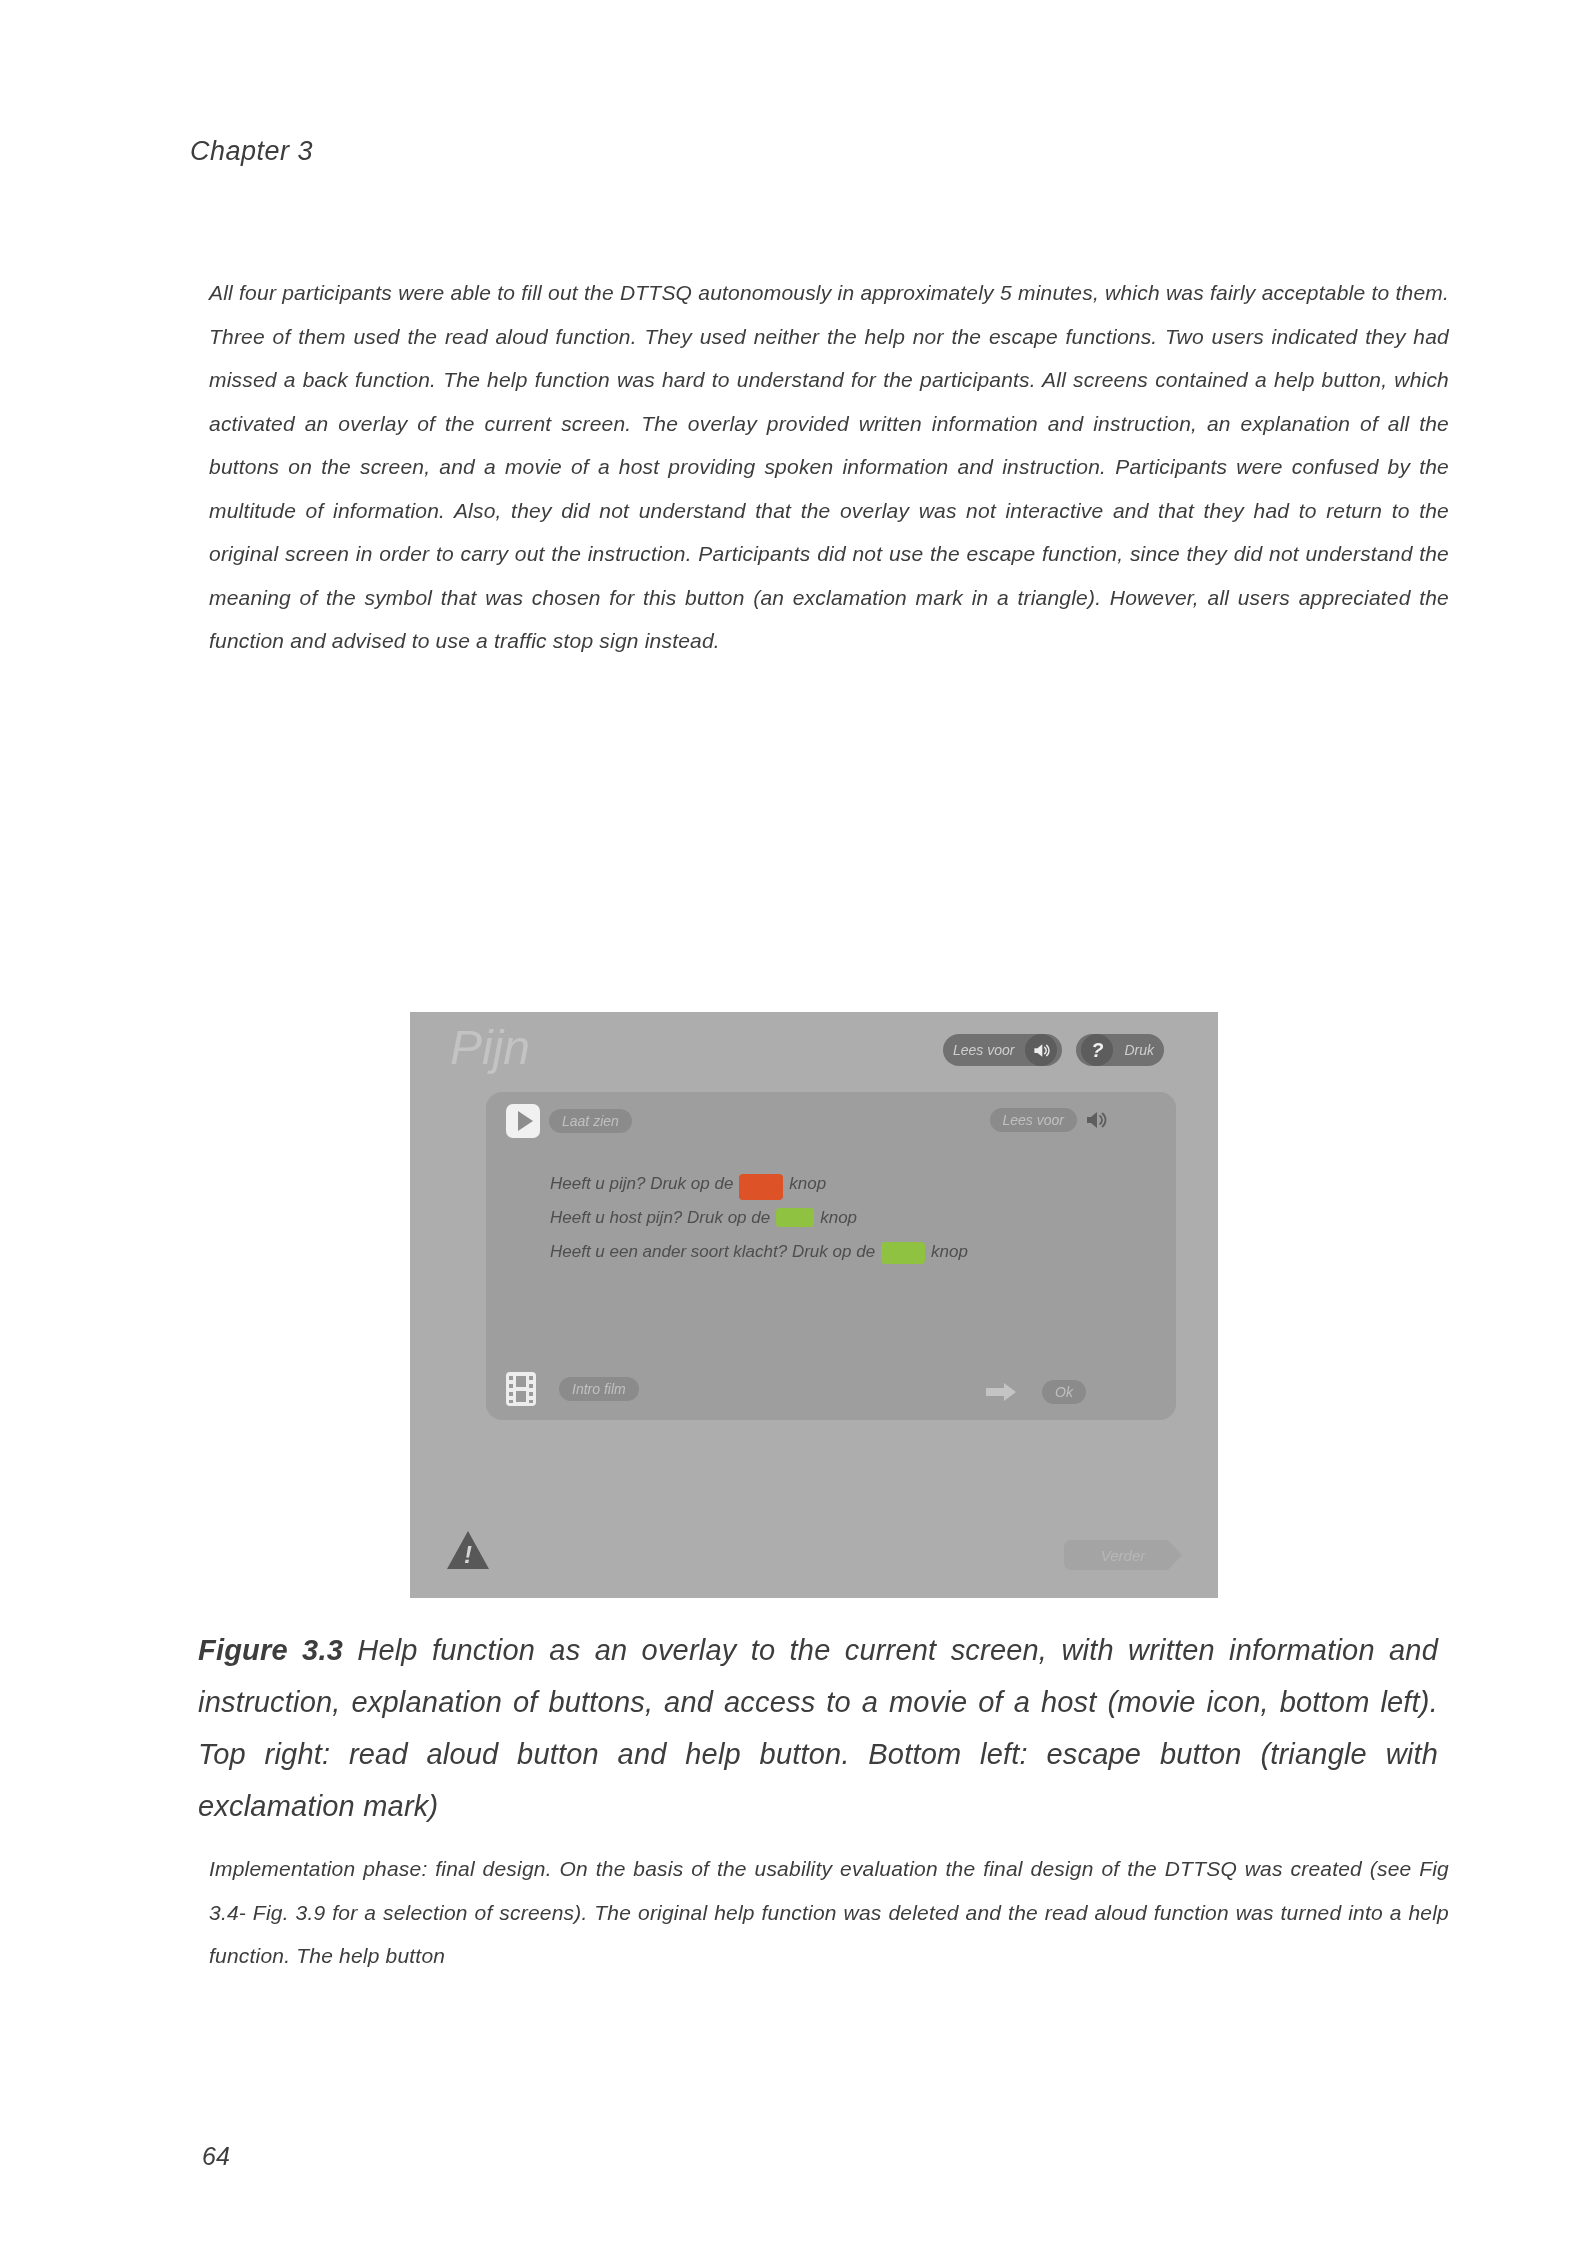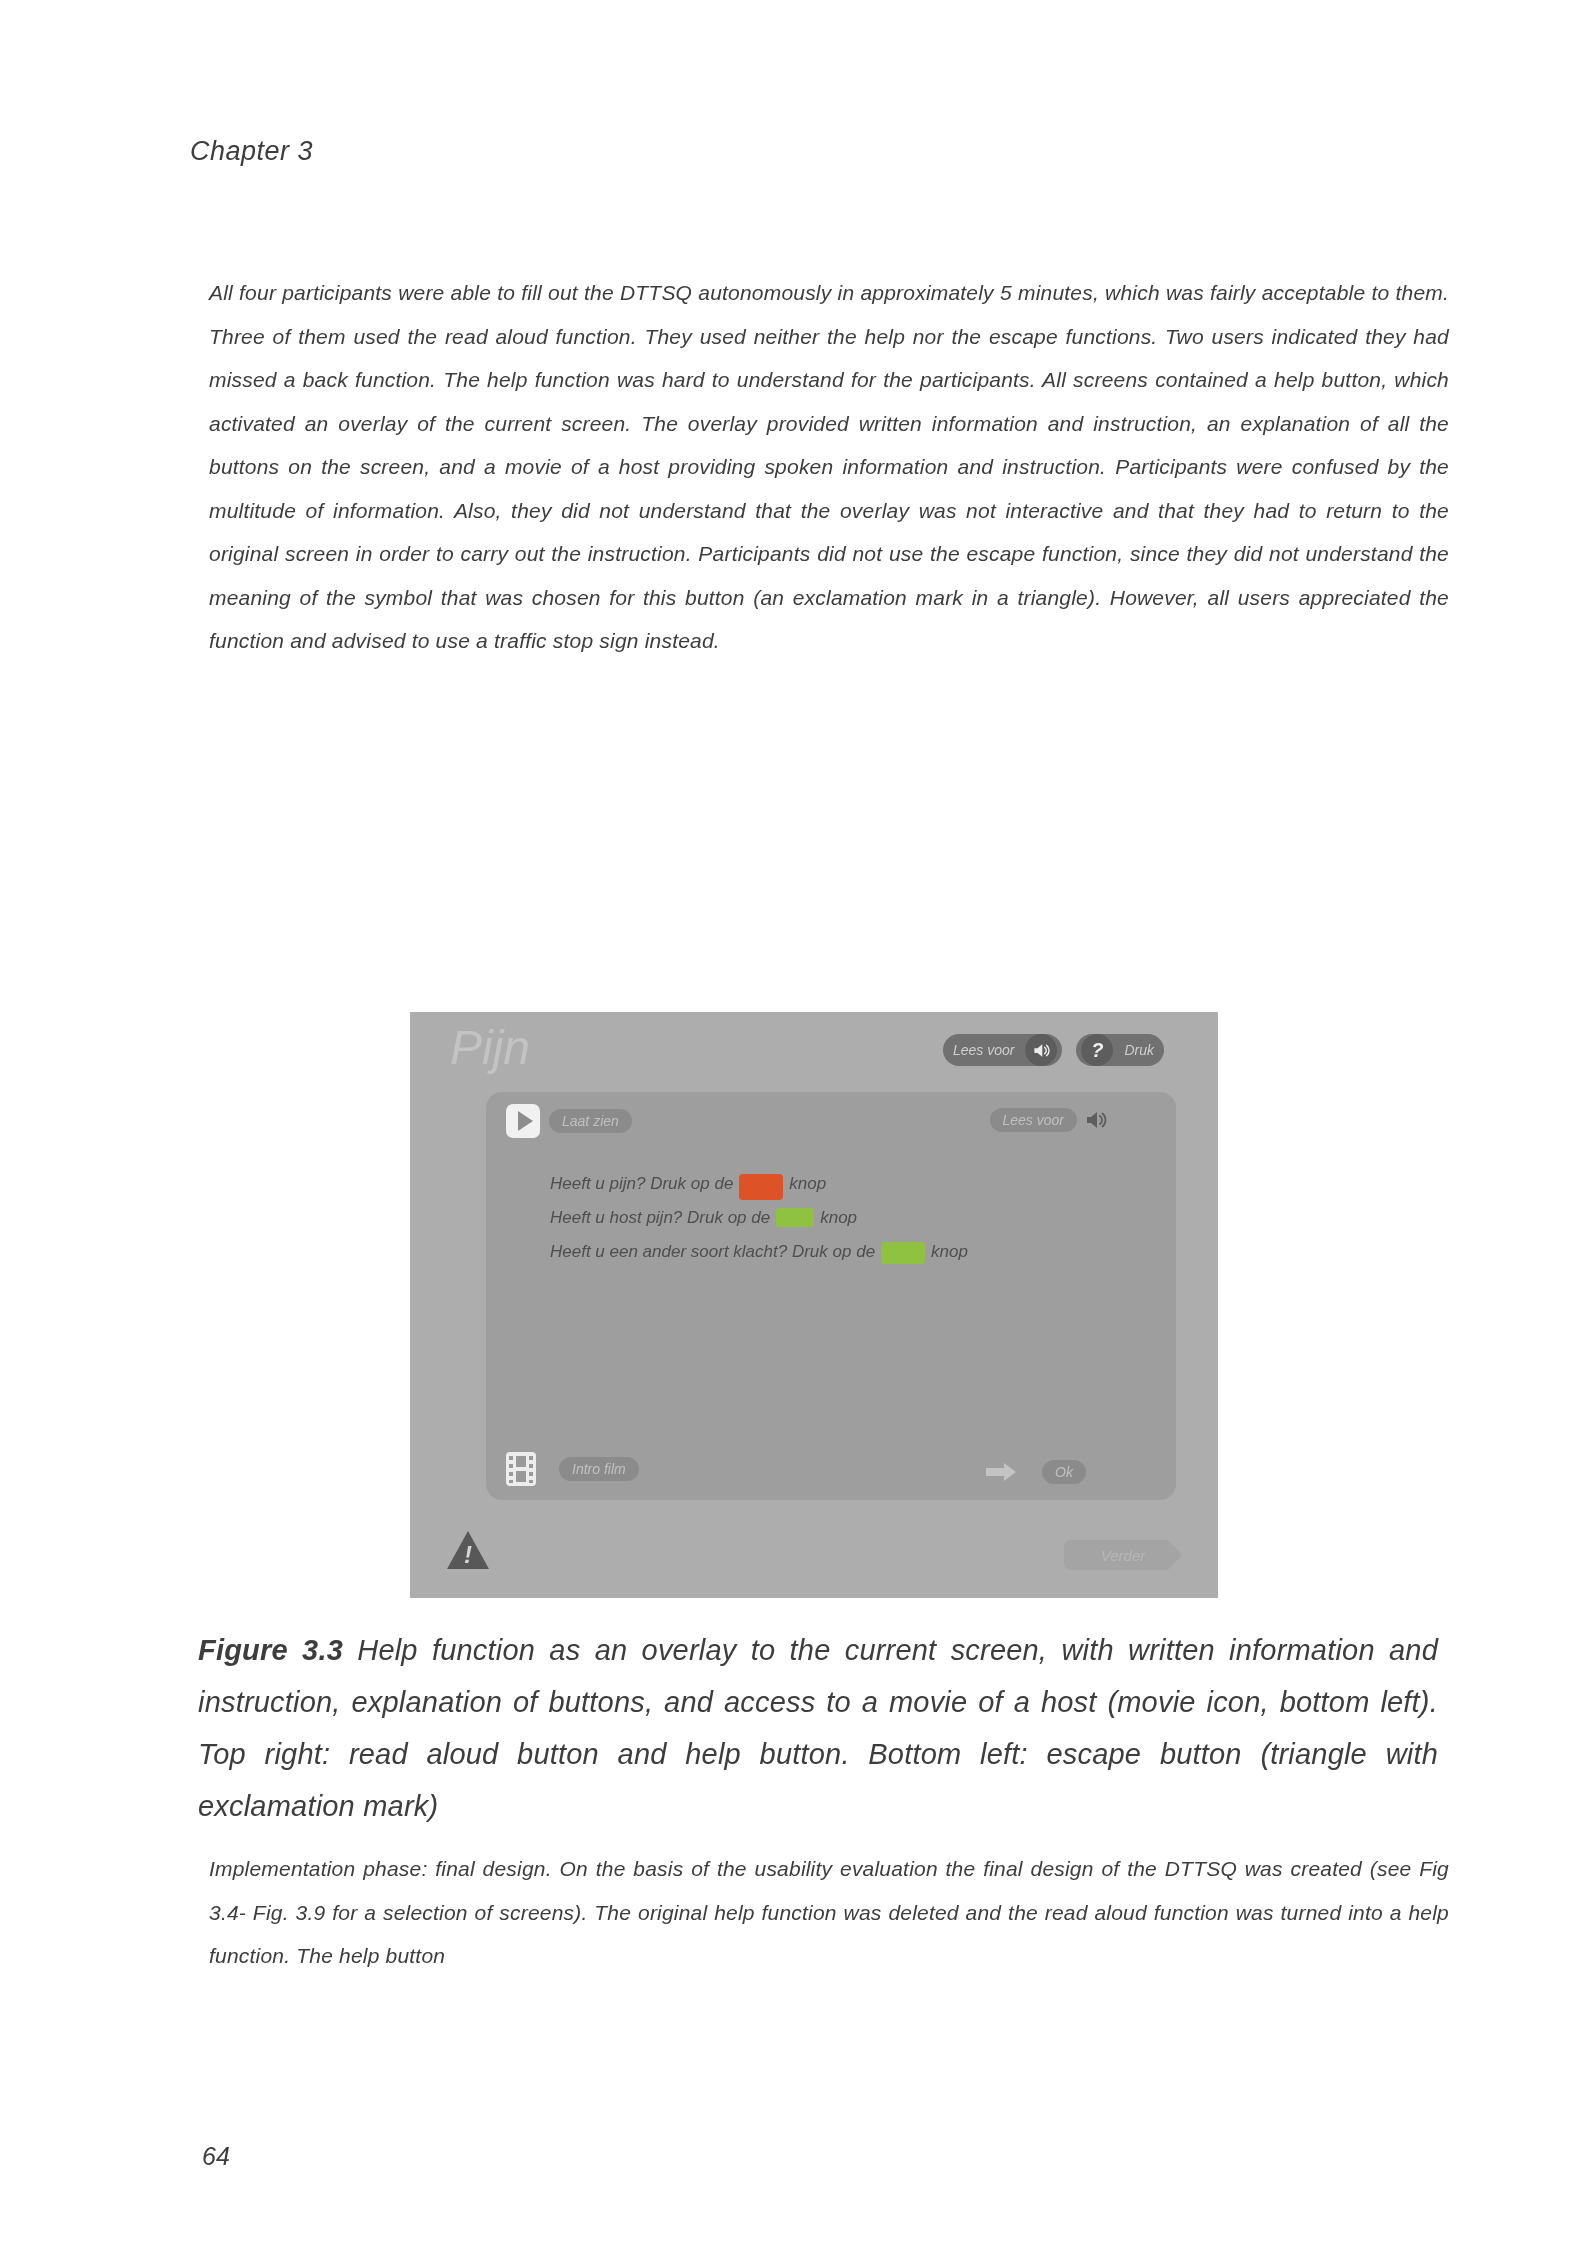--- a/index.html
+++ b/index.html
@@ -34,21 +34,21 @@
     display:flex;align-items:center;gap:6px;background:#717171;border-radius:17px;
     height:32px;padding:0 5px;color:#cfcfcf;font-size:14px;white-space:nowrap;
   }
   .dark-pill .pill-text{padding:0 5px;}
   .icon-circle{
     width:32px;height:32px;border-radius:50%;background:#5d5d5d;flex:0 0 auto;
     display:flex;align-items:center;justify-content:center;color:#efefef;
   }
   .qmark{font-size:20px;font-weight:bold;line-height:1;}
   .panel{
-    position:absolute;left:76px;top:80px;width:690px;height:408px;
+    position:absolute;left:76px;top:80px;width:690px;height:328px;
     background:#9e9e9e;border-radius:16px;
   }
   .panel-top-left{position:absolute;left:20px;top:12px;display:flex;align-items:center;gap:9px;}
   .play-box{
     width:34px;height:34px;background:#f1f1f1;border-radius:7px;
     display:flex;align-items:center;justify-content:center;
   }
   .play-tri{width:0;height:0;border-left:15px solid #8d8d8d;border-top:10px solid transparent;border-bottom:10px solid transparent;margin-left:4px;}
   .gray-pill{background:#8b8b8b;border-radius:13px;padding:4px 13px;font-size:14px;color:#c0c0c0;white-space:nowrap;}
   .panel-top-right{position:absolute;right:68px;top:16px;display:flex;align-items:center;gap:7px;}

